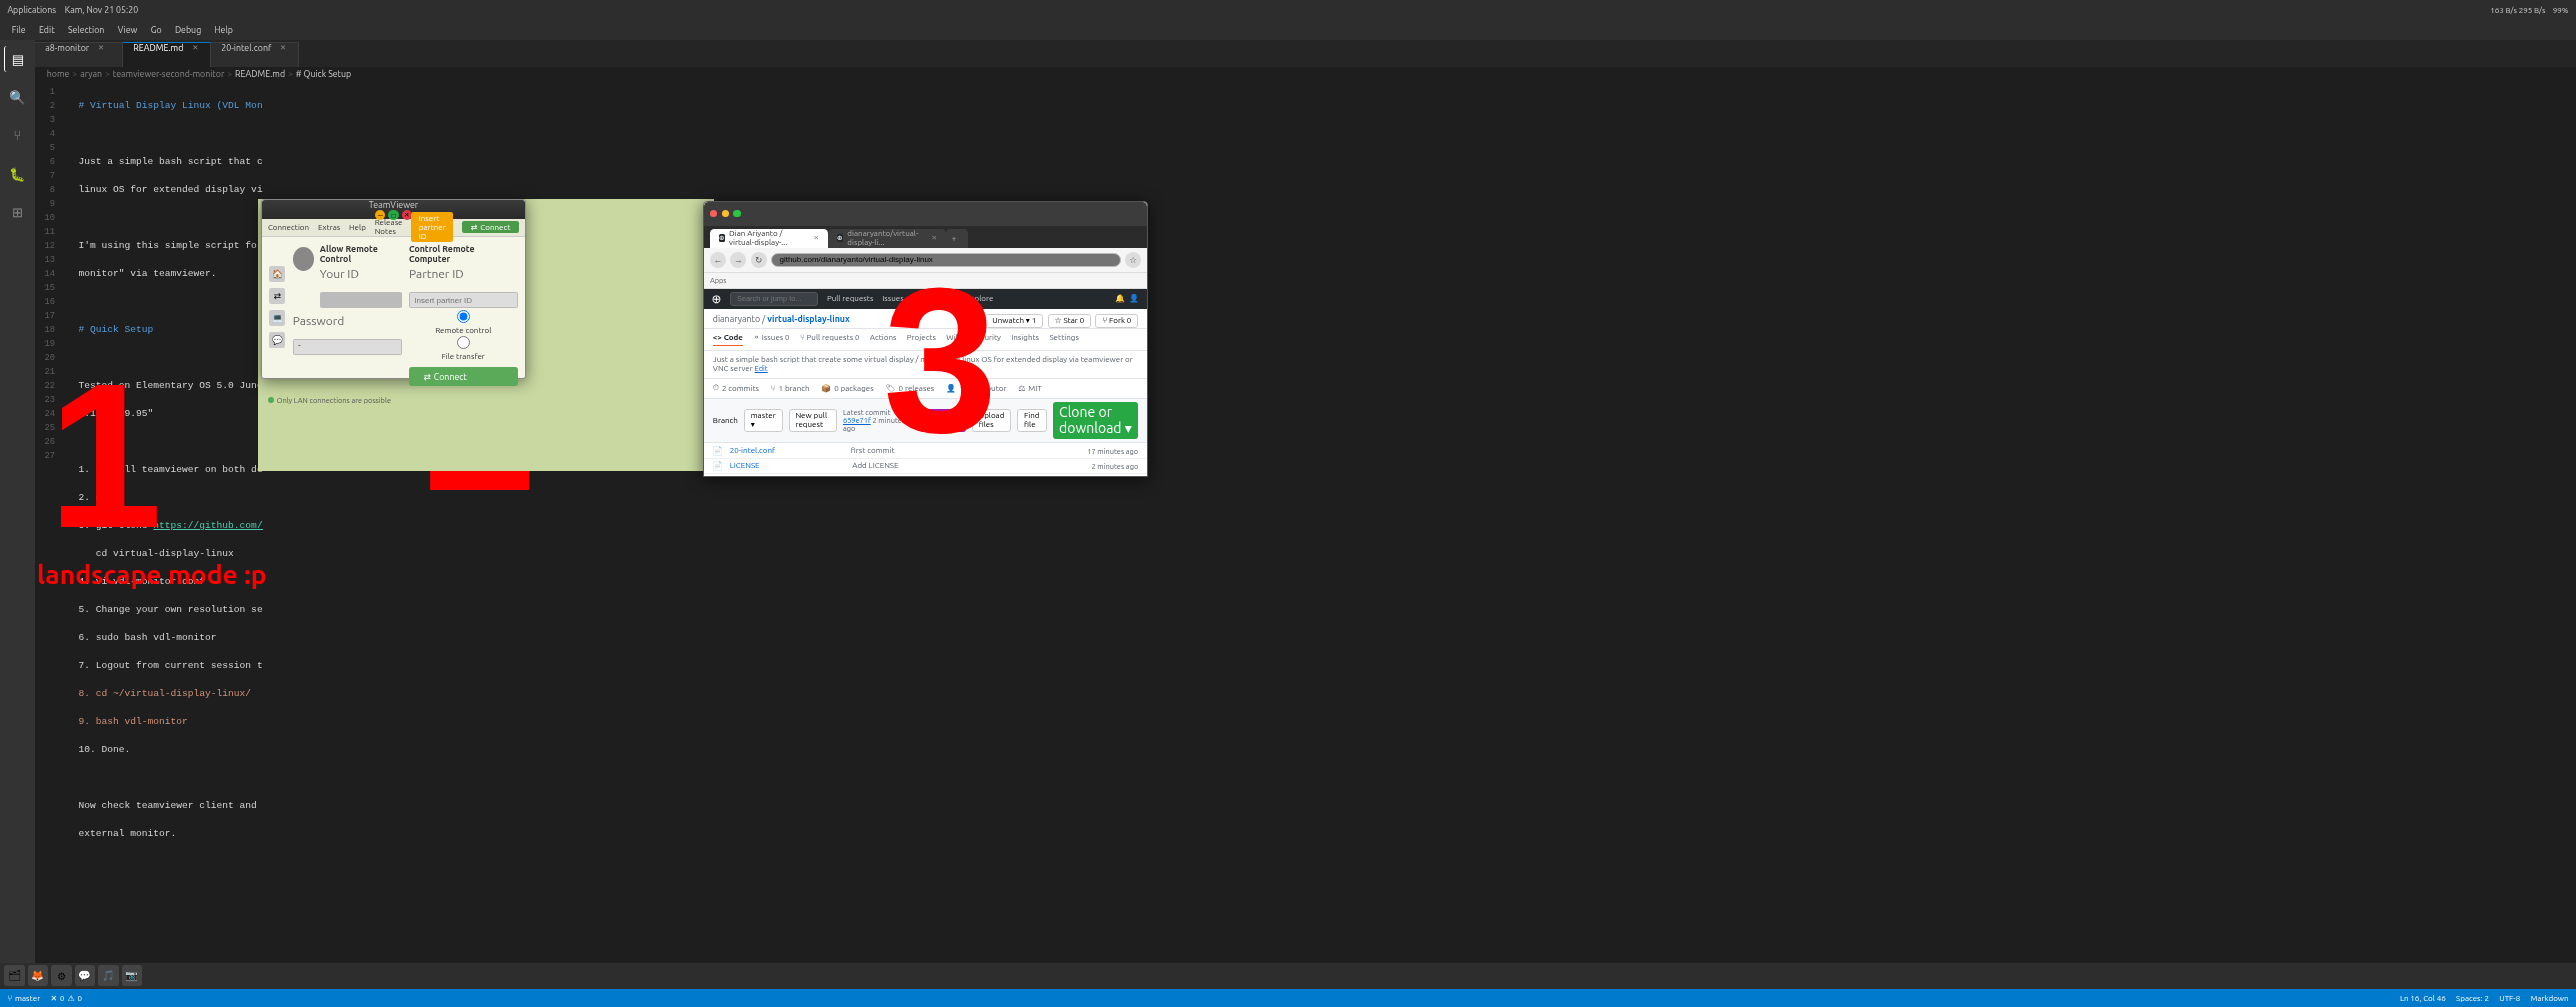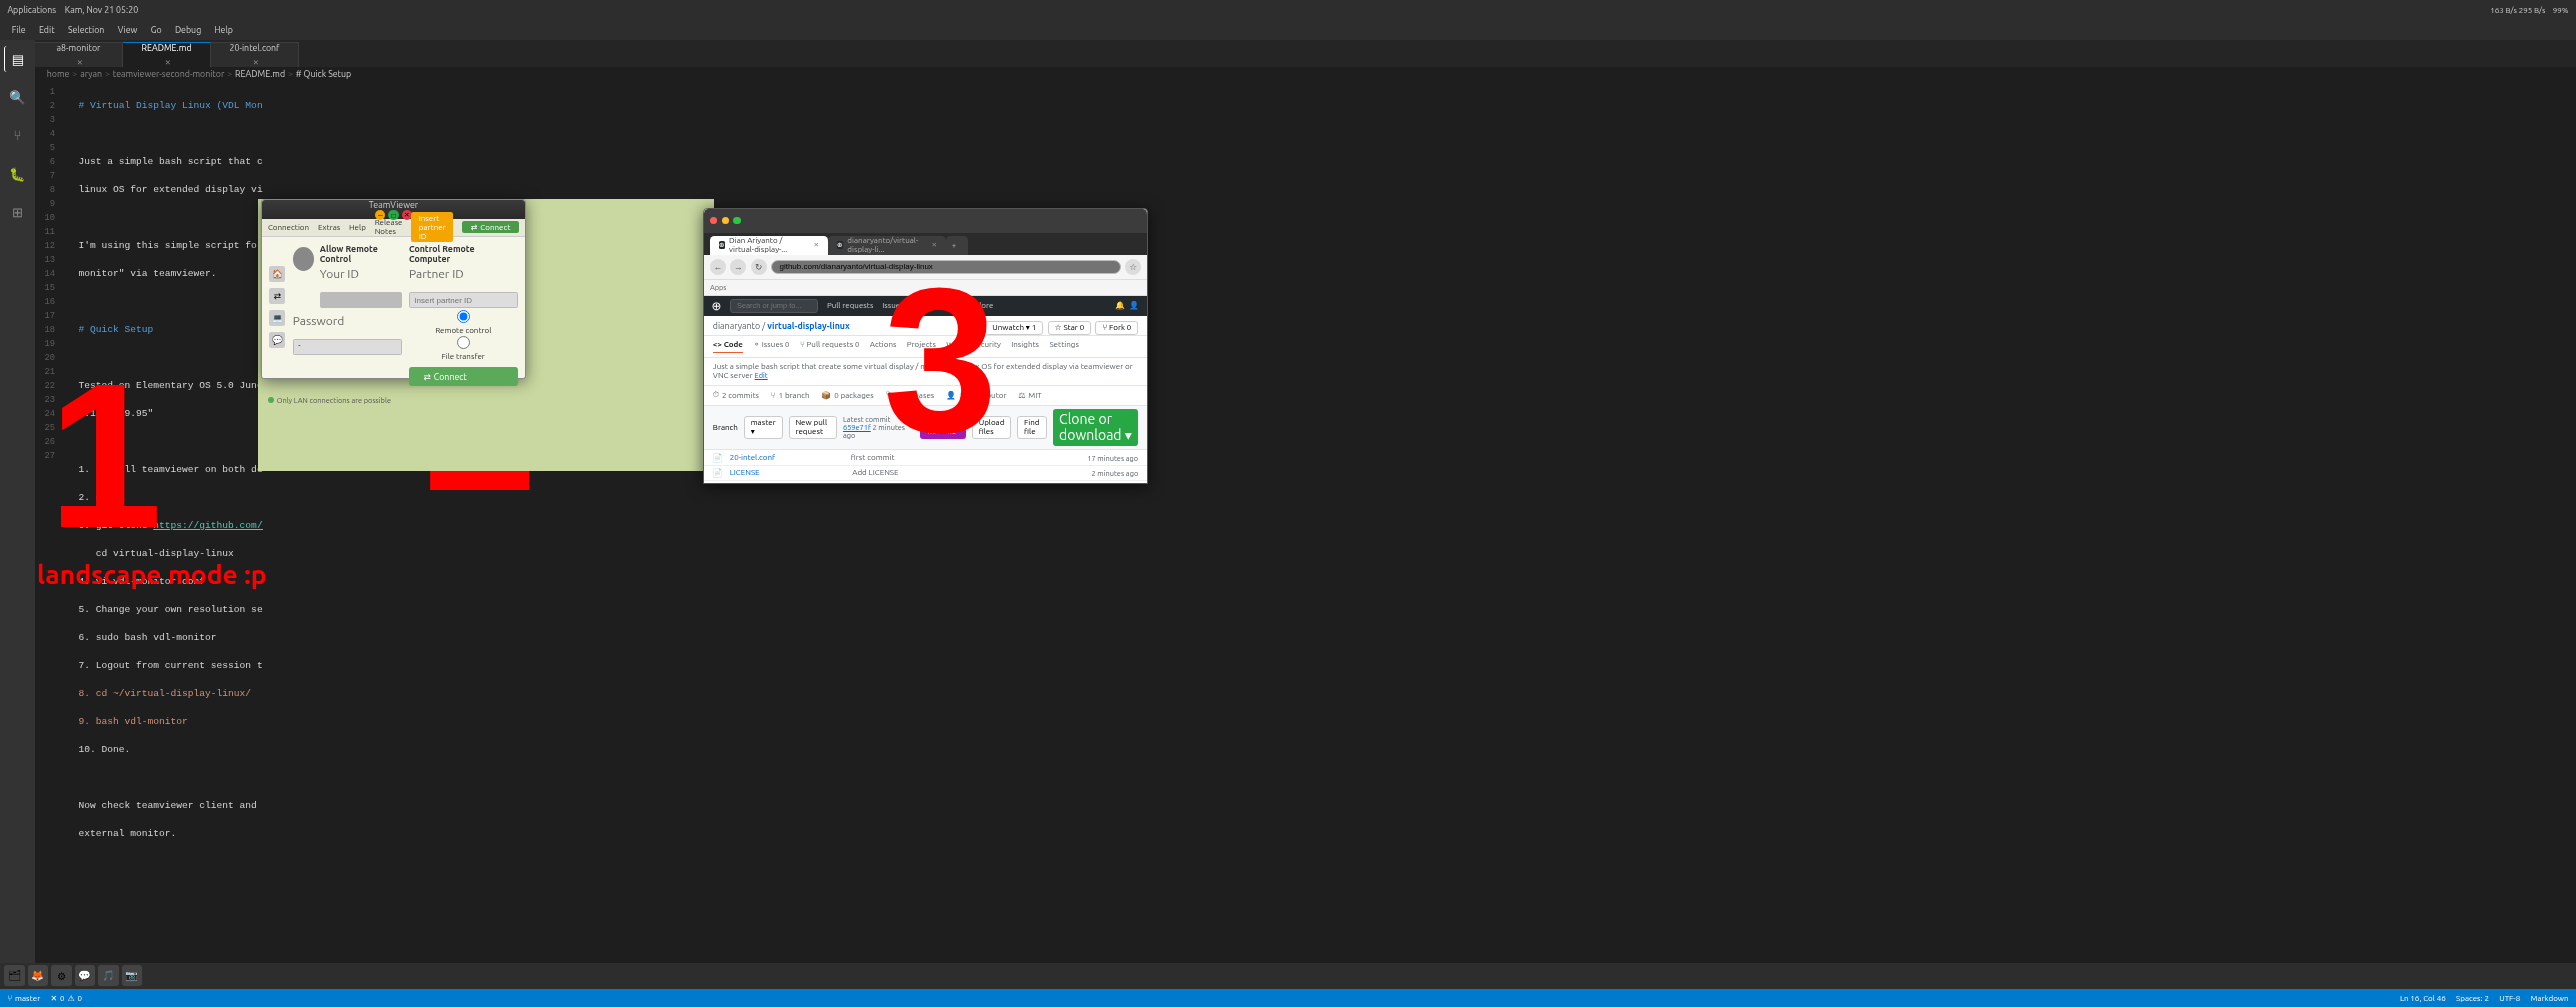--- a/index.html
+++ b/index.html
@@ -50,32 +50,30 @@
       position: absolute;
       top: 40px; left: 35px; right: 0;
       height: 26.5px;
       background: #252526;
       display: flex;
       align-items: flex-end;
       z-index: 98;
     }
     .editor-tab {
       display: flex;
-      align-items: center;
       height: 25px;
       padding: 0 10.3px;
       font-size: 8.8px;
       color: #ccc;
       background: #2d2d2d;
       border-top: 0.7px solid #3d3d3d;
       border-right: 0.7px solid #3d3d3d;
       gap: 5.9px;
       cursor: pointer;
       min-width: 88px;
-      flex-direction: column;
     }
     .editor-tab.active {
       background: #1e1e1e;
       color: #fff;
       border-top: 0.7px solid #007acc;
     }
     .editor-tab .close-btn { font-size: 7.4px; color: #888; cursor: pointer; margin-left: 2.9px; }
 
     
     #breadcrumb {
@@ -306,21 +304,21 @@
       font-weight: 900;
       color: #ff0000;
       font-family: Arial, sans-serif;
       z-index: 5;
       line-height: 1;
     }
 
     
     #github-browser {
       position: absolute;
-      top: 208px; left: 703px;
+      top: 201px; left: 703px;
       width: 445px;
       height: 276px;
       background: #fff;
       border: 0.7px solid #555;
       border-radius: 4.4px 4.4px 0 0;
       z-index: 20;
       box-shadow: 0 2.9px 14.7px rgba(0,0,0,0.6);
       overflow: hidden;
     }
     #browser-chrome {

